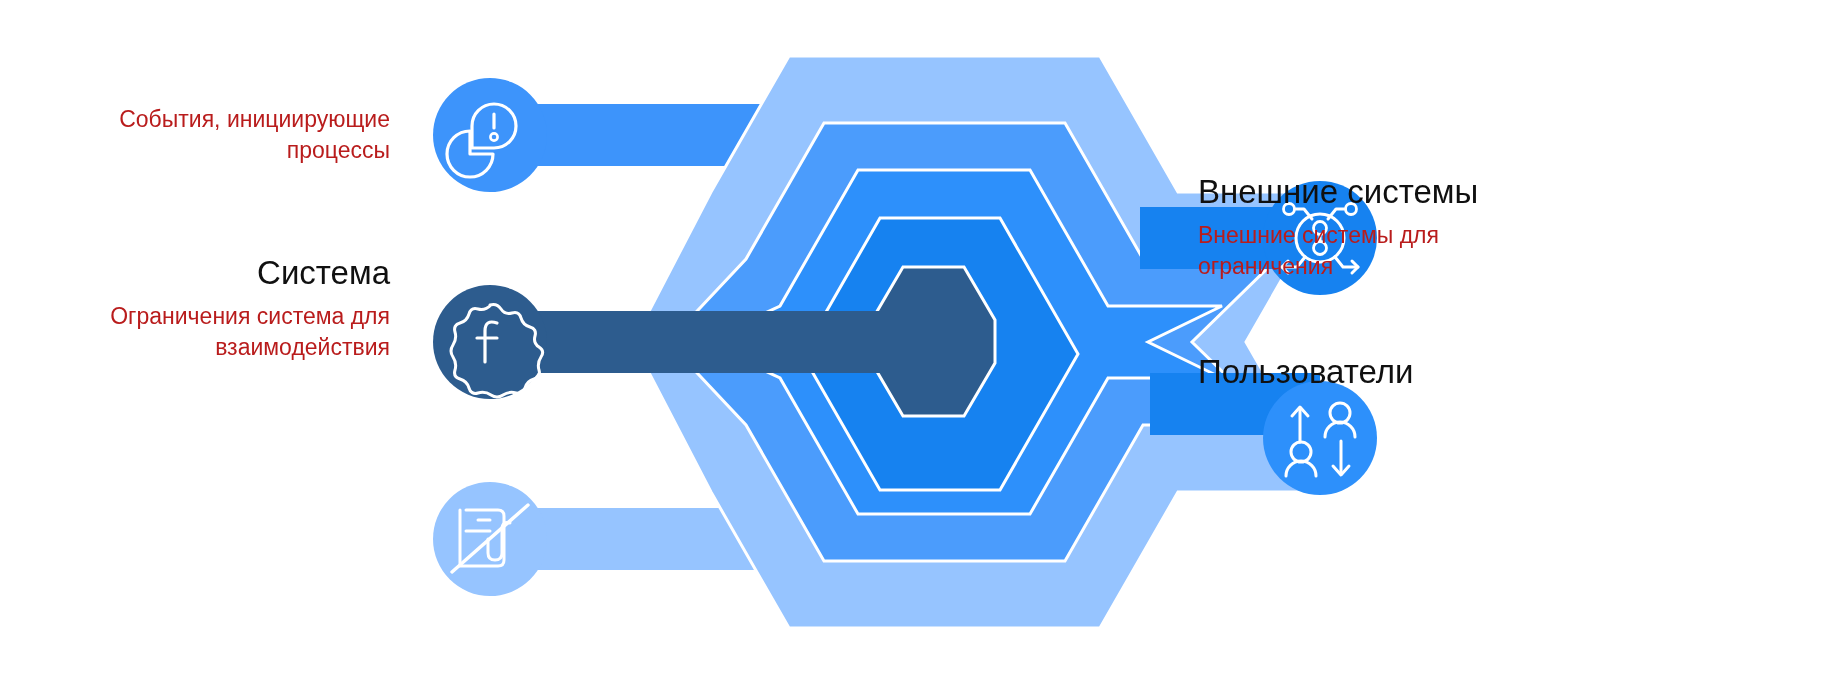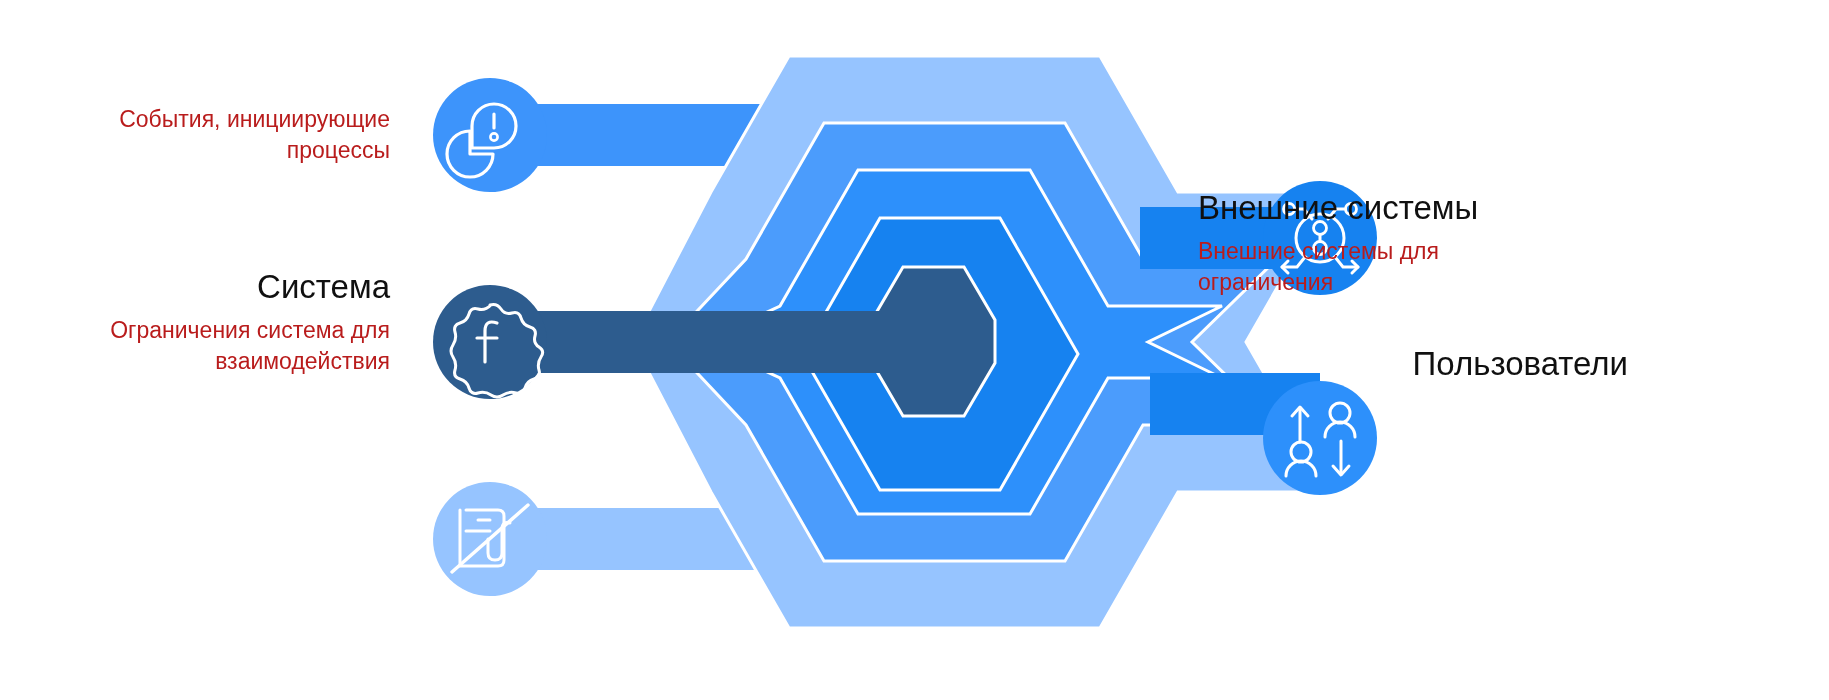--- a/index.html
+++ b/index.html
@@ -45,24 +45,24 @@
   }
   .label-desc {
     font-size: 23px;
     line-height: 31px;
     font-weight: 400;
     color: #b91c1c;
     margin-top: 8px;
     white-space: pre-line;
   }
   .lt-events  { left: 20px;  top: 96px;  width: 370px; }
-  .lt-system  { left: 20px;  top: 267px; width: 370px; }
+  .lt-system  { left: 20px;  top: 253px; width: 370px; }
   .lt-infra   { left: 20px;  top: 412px; width: 370px; }
-  .lt-ext     { left: 1198px; top: 188px; width: 430px; }
-  .lt-users   { left: 1198px; top: 344px; width: 430px; text-align: right; }
+  .lt-ext     { left: 1198px; top: 172px; width: 430px; }
+  .lt-users   { left: 1198px; top: 352px; width: 430px; }
 </style>
 </head>
 <body>
 
 <div class="stage">
 
   <svg class="diagram-svg" viewBox="0 0 1829 700">
 
     <rect x="520" y="508" width="270" height="62" fill="#96c4ff"></rect>
 

